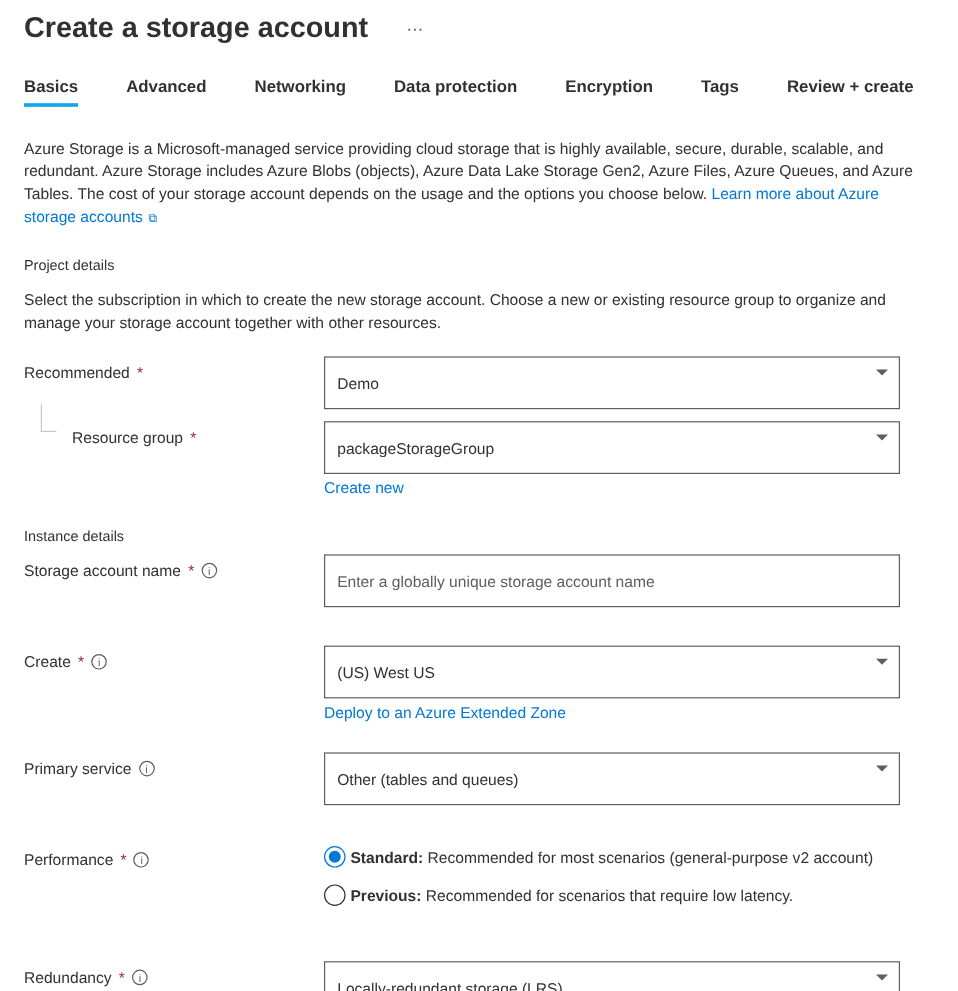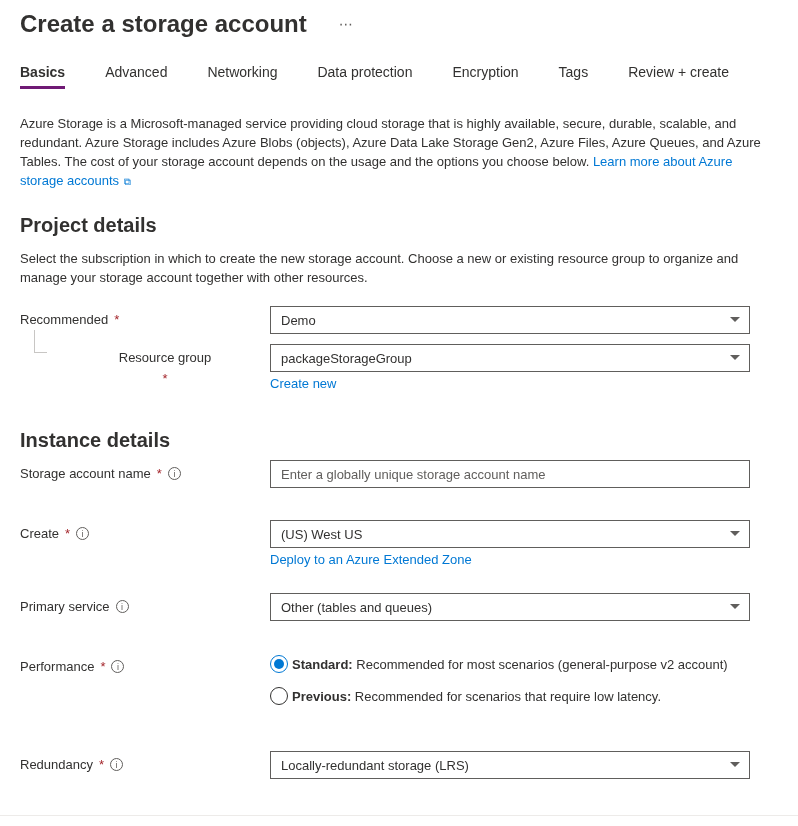--- a/index.html
+++ b/index.html
@@ -10,48 +10,48 @@
     color: #323130;
     background: #fff;
     width: 798px;
   }
   .page { padding: 10px 20px 0 20px; }
   .title-row { display: flex; align-items: center; gap: 32px; margin-bottom: 26px; }
   h1 { font-size: 24px; font-weight: 600; margin: 0; }
   .more-icon { color: #605e5c; font-size: 14px; letter-spacing: 2px; cursor: pointer; }
 
   .tabs { display: flex; gap: 40px; border-bottom: none; margin-bottom: 26px; }
-  .tab { font-size: 14px; color: #323130; padding-bottom: 6px; cursor: pointer; }
-  .tab.active { font-weight: 600; border-bottom: 3px solid #701a75; }
+  .tab { font-size: 14px; color: #323130; padding-bottom: 6px; cursor: pointer; font-weight: bold; }
+  .tab.active { font-weight: 600; border-bottom: 3px solid #0ea5e9; }
 
   .intro { font-size: 13px; line-height: 1.45; margin-bottom: 24px; max-width: 760px; }
   .link { color: #0078d4; text-decoration: none; cursor: pointer; }
   .ext-icon { font-size: 10px; padding-left: 2px; }
 
-  h2.sec { font-size: 20px; font-weight: 700; margin: 12px 0 8px; }
+  h2.sec { font-size: 12px; font-weight: 400; margin: 0 0 8px; }
   .sec-desc { font-size: 13px; line-height: 1.45; margin-bottom: 18px; max-width: 760px; }
 
   .form-row { display: flex; align-items: flex-start; margin-bottom: 10px; }
   .form-row.with-link { margin-bottom: 4px; }
   .label-col { width: 250px; padding-top: 6px; display:flex; align-items:center; gap:6px; }
-  .label-col.indented { padding-left: 40px; position: relative; flex-direction: column; }
+  .label-col.indented { padding-left: 40px; position: relative; }
   .label-col.indented::before {
     content:""; position:absolute; left:14px; top:-14px; width:12px; height:22px;
     border-left:1px solid #c8c6c4; border-bottom:1px solid #c8c6c4;
   }
   .req { color: #a4262c; }
   .info-icon {
     display:inline-flex; width:13px; height:13px; border:1px solid #605e5c;
     border-radius:50%; font-size:9px; align-items:center; justify-content:center;
     color:#605e5c;
   }
   .field-col { flex: 1; max-width: 480px; }
 
   .select, .textinput {
-    width: 100%; height: 28px;
+    width: 100%; height: 44px;
     border: 1px solid #605e5c; font: inherit;
     padding: 0 28px 0 10px; background: #fff; color:#323130;
     appearance:none; position:relative;
   }
   .textinput::placeholder { color:#605e5c; }
   .select-wrap { position: relative; }
   .select-wrap::after {
     content:""; position:absolute; right:10px; top:11px;
     border-left:5px solid transparent; border-right:5px solid transparent;
     border-top:5px solid #605e5c; pointer-events:none;

